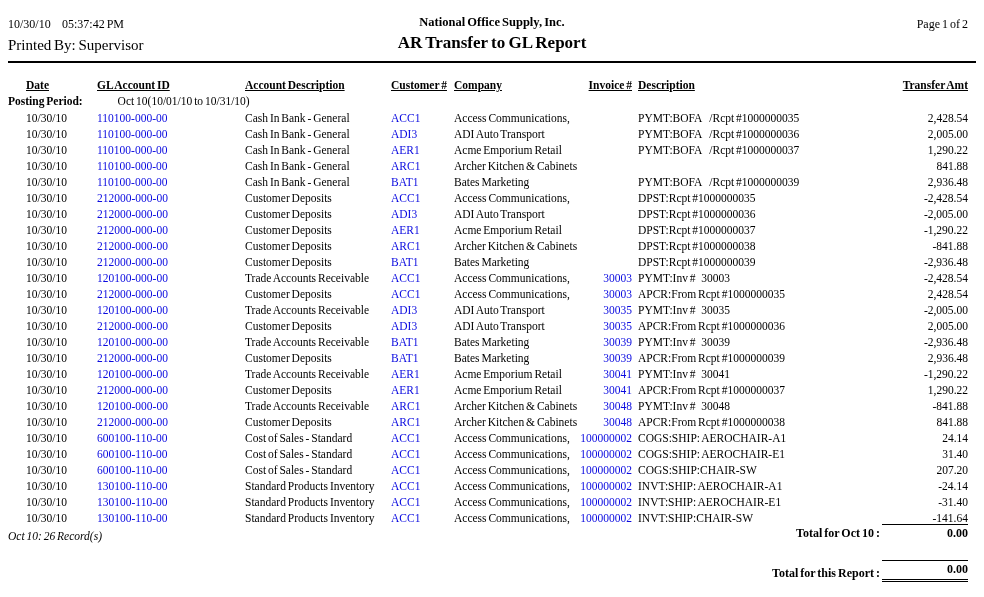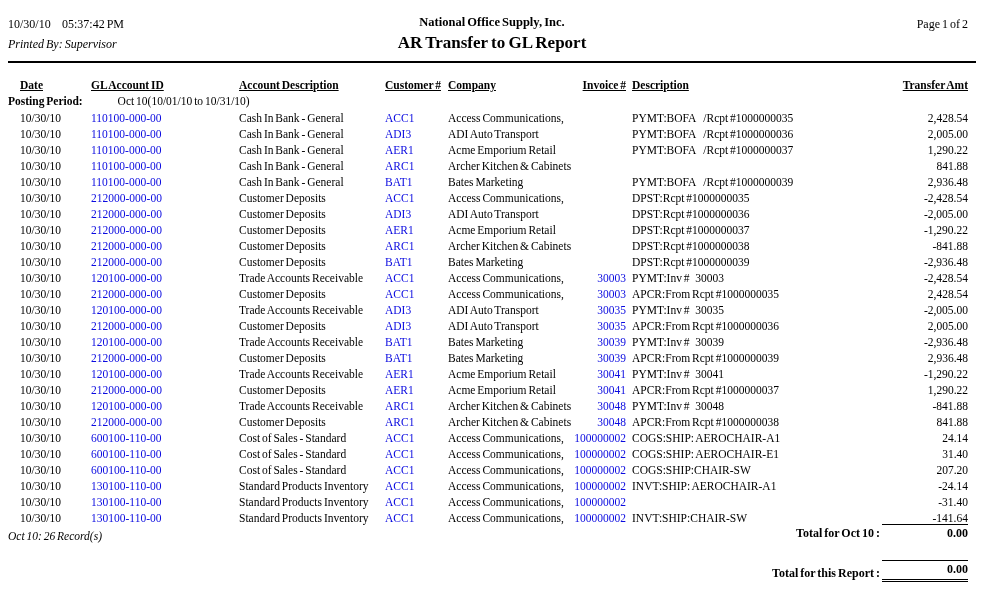--- a/index.html
+++ b/index.html
@@ -7,27 +7,27 @@
   html,body { background:#fff; }
   body {
     width:984px; height:597px; position:relative; overflow:hidden;
     font-family:"Liberation Serif","DejaVu Serif",serif;
     color:#000; word-spacing:-1px;
   }
   .abs { position:absolute; white-space:nowrap; }
   
   #hdr-date   { left:8px;  top:17px; font-size:12px; }
   #hdr-time   { left:62px; top:17px; font-size:12px; }
-  #printed-by { left:8px;  top:37px; font-size:12px;font-style:italic; }
+  #printed-by { left:8px;  top:37px; font-size:15px; }
   #company    { left:0; right:0; top:15px; text-align:center; font-size:12.5px; font-weight:bold; }
   #title      { left:0; right:0; top:33px; text-align:center; font-size:17px;  font-weight:bold; }
   #page-label { right:16px; top:17px; font-size:12px; }
   #rule { left:8px; right:8px; top:61px; border-top:2px solid #000; height:0; }
   
-  .cols { display:flex; padding-left:20px; padding-right:16px; width:984px; align-items:baseline; }
+  .cols { display:flex; padding-left:26px; padding-right:16px; width:984px; align-items:baseline; }
   #col-header { position:absolute; top:79px;  font-size:11.5px; font-weight:bold; }
   #col-header span { text-decoration:underline; }
   #posting-row { position:absolute; top:95px; font-size:11.5px; white-space:nowrap; }
   #posting-label { margin-left:8px; font-weight:bold; }
   #posting-value { margin-left:33px; }
   #table-body { position:absolute; top:110px; left:0; }
   .row { height:16px; line-height:16px; font-size:11.5px; }
   .c-date { width:71px;  flex:0 0 71px; }
   .c-gl   { width:148px; flex:0 0 148px; color:var(--link-blue); }
   .c-acct { width:146px; flex:0 0 146px; }
@@ -339,20 +339,21 @@
     <span class="c-amt">-24.14</span>
   </div>
 
   <div class="row cols">
     <span class="c-date">10/30/10</span>
     <span class="c-gl">130100-110-00</span>
     <span class="c-acct">Standard Products Inventory</span>
     <span class="c-cust">ACC1</span>
     <span class="c-comp">Access Communications,</span>
     <span class="c-inv">100000002</span>
+    <span class="c-desc">INVT:SHIP: AEROCHAIR-E1</span>
     <span class="c-amt">-31.40</span>
   </div>
 
   <div class="row cols">
     <span class="c-date">10/30/10</span>
     <span class="c-gl">130100-110-00</span>
     <span class="c-acct">Standard Products Inventory</span>
     <span class="c-cust">ACC1</span>
     <span class="c-comp">Access Communications,</span>
     <span class="c-inv">100000002</span>

